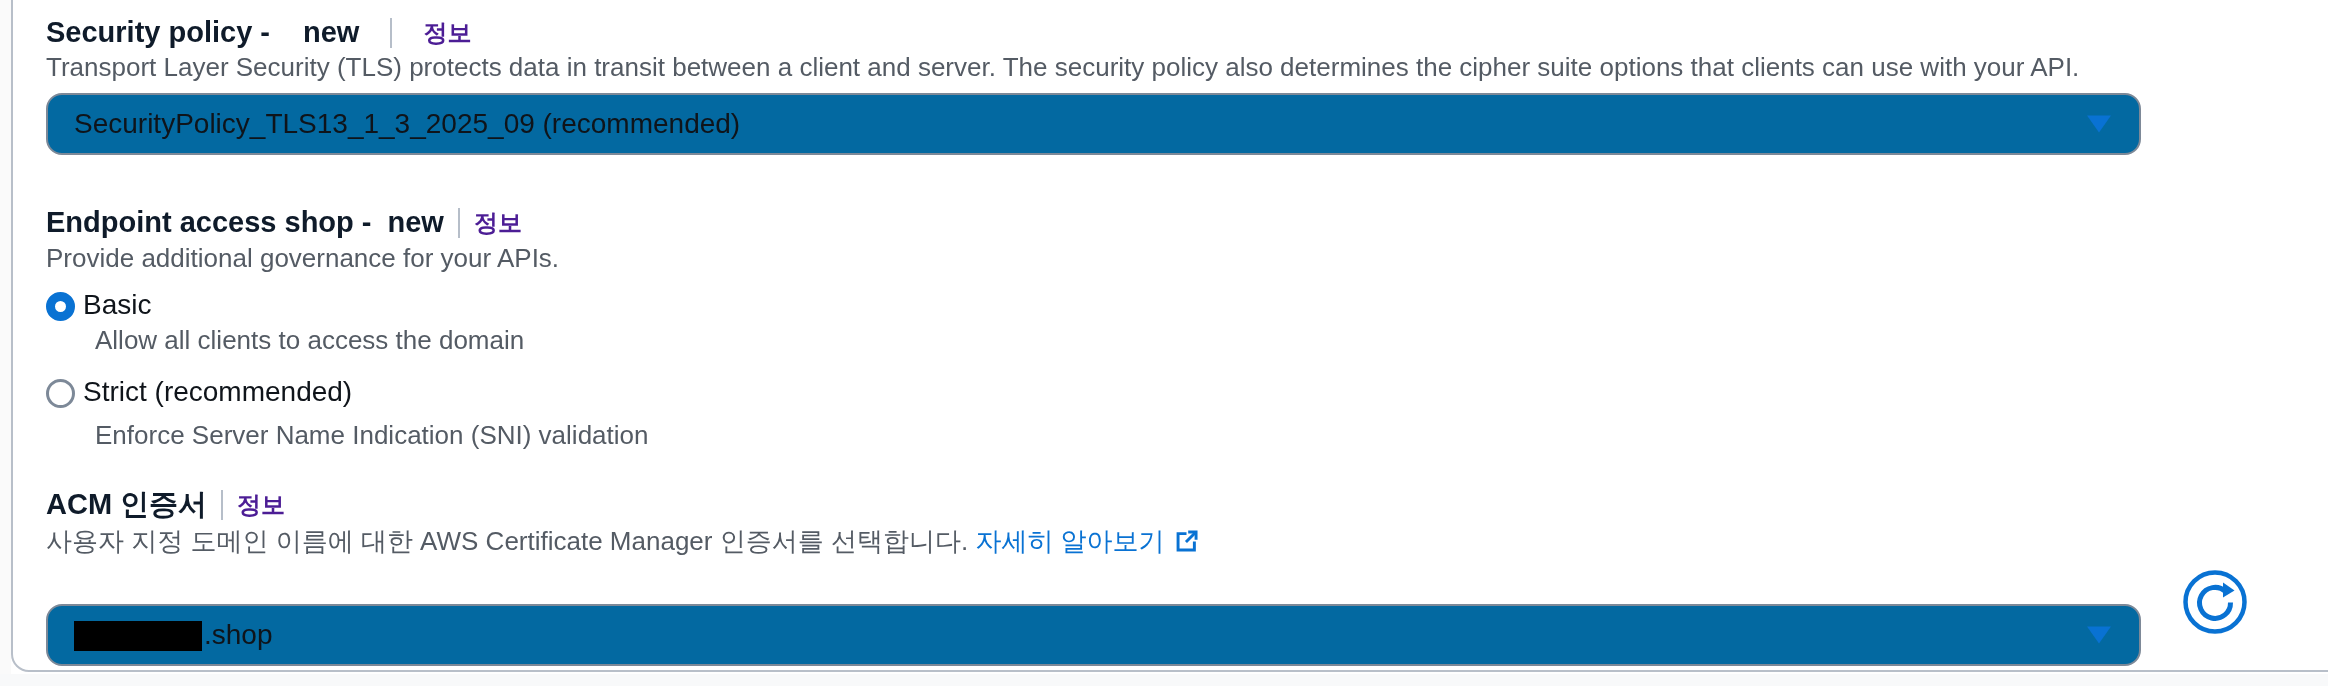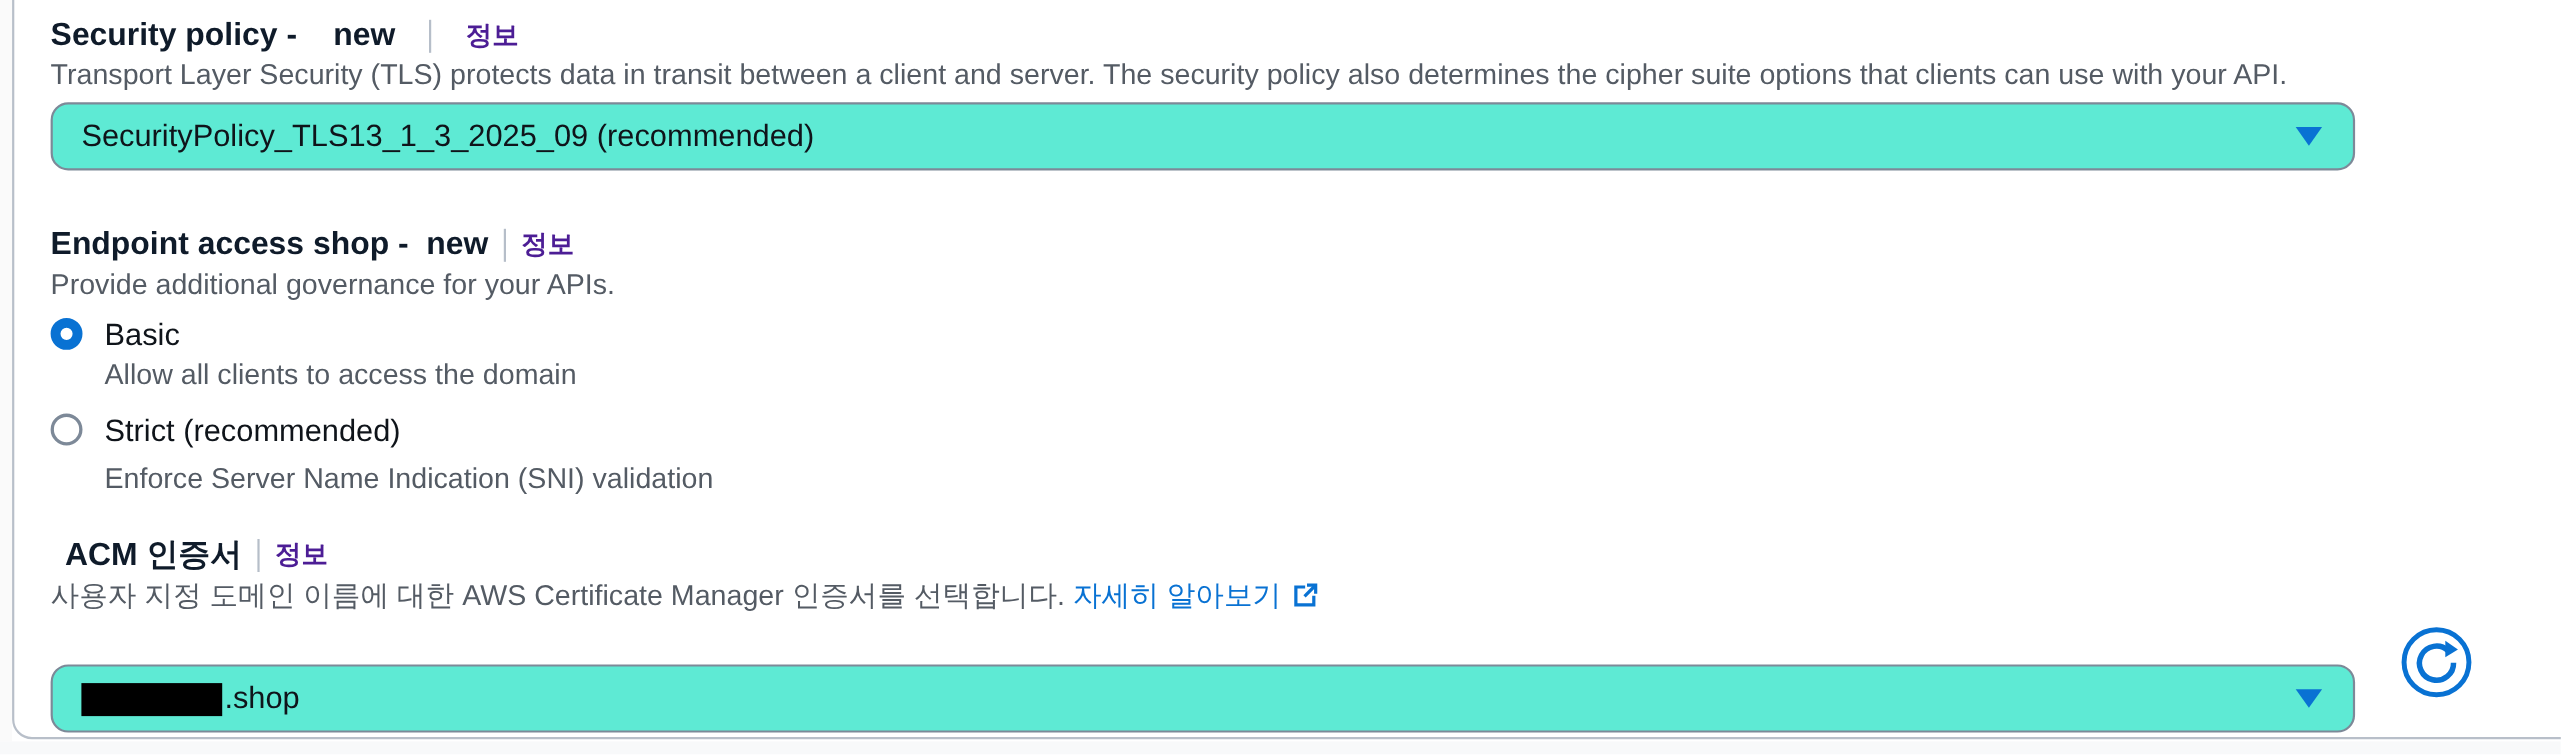--- a/index.html
+++ b/index.html
@@ -22,32 +22,32 @@
 
   .field-label { display:flex; align-items:center; gap:14px; font-size:29px; font-weight:700; color:#0f1b2a; }
   .new-tag { font-weight:700; margin-left:2px; }
   .vdiv { width:2px; height:30px; background:#b6bec9; }
   .info-link { font-size:24px; font-weight:700; color:#4c1d95; text-decoration:none; cursor:pointer; line-height:30px; }
 
   .desc { font-size:26px; color:#545b64; white-space:nowrap; }
 
   .select {
     position:absolute; left:46px; width:2095px; height:62px;
-    border:2px solid #7d8998; border-radius:16px; background:#5eead4;
+    border:2px solid #7d8998; border-radius:16px; background:#0369a1;
     display:flex; align-items:center; padding:0 70px 0 26px;
     font-size:28px; color:#0f141a; cursor:pointer;
   }
   .caret {
     position:absolute; right:28px; top:50%; transform:translateY(-50%);
     width:0; height:0;
     border-left:12px solid transparent; border-right:12px solid transparent;
     border-top:17px solid #0972d3;
   }
 
-  .radio-row { position:absolute; left:46px; display:flex; align-items:flex-start; gap:20px; cursor:pointer; }
+  .radio-row { position:absolute; left:46px; display:flex; align-items:flex-end; gap:8px; cursor:pointer; }
   .radio { width:29px; height:29px; border-radius:50%; background:#fff; flex:0 0 auto; }
   .radio.checked { border:9px solid #0972d3; }
   .radio.unchecked { border:3px solid #7d8998; }
   .radio-label { font-size:28px; color:#0f141a; }
   .radio-desc { position:absolute; left:95px; font-size:26px; color:#545b64; white-space:nowrap; }
 
   .learn-more { color:#0972d3; text-decoration:none; cursor:pointer; display:inline-flex; align-items:center; gap:8px; }
 
   .redacted { display:inline-block; width:128px; height:30px; background:#000; margin-right:2px; vertical-align:middle; }
 
@@ -89,21 +89,21 @@
   <span class="radio-label">Basic</span>
 </div>
 <div class="radio-desc" style="top:325px;">Allow all clients to access the domain</div>
 
 <div class="radio-row" style="top:376px;">
   <span class="radio unchecked"></span>
   <span class="radio-label">Strict (recommended)</span>
 </div>
 <div class="radio-desc" style="top:420px;">Enforce Server Name Indication (SNI) validation</div>
 
-<div class="abs field-label" style="top:485px;margin-left:13px;">
+<div class="abs field-label" style="top:485px;">
   <span>ACM 인증서</span>
   <span class="vdiv"></span>
   <a class="info-link">정보</a>
 </div>
 <div class="abs desc" style="top:524px;">
   <span>사용자 지정 도메인 이름에 대한 AWS Certificate Manager 인증서를 선택합니다.</span>
   <a class="learn-more">
     <span>자세히 알아보기</span>
     <svg width="27" height="27" viewBox="0 0 24 24" fill="none" stroke="#0972d3" stroke-width="2.6">
       <path d="M12 5 H4.5 V19.5 H19 V12"></path>

